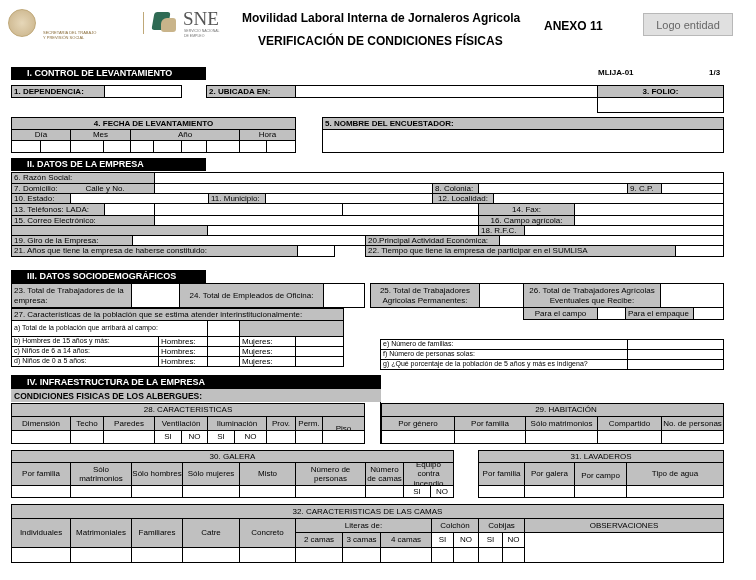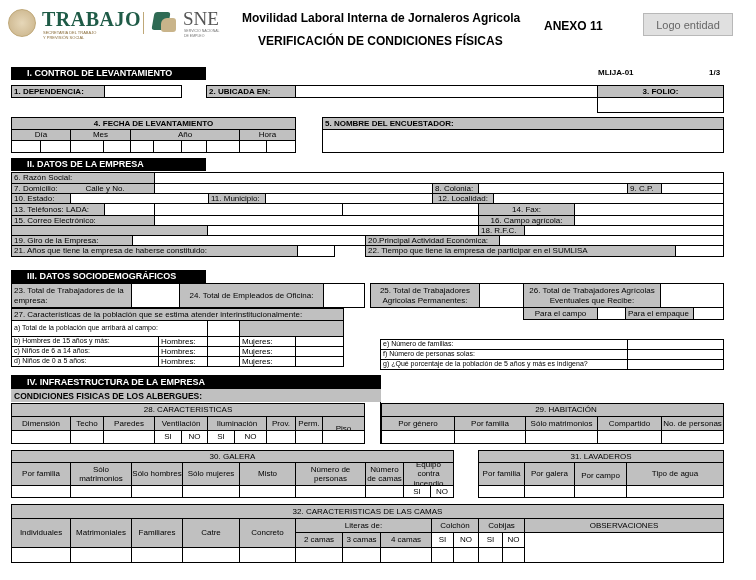--- a/index.html
+++ b/index.html
@@ -17,21 +17,20 @@
   .lft { display: flex; align-items: center; padding-left: 2px; }
   .wrap { white-space: normal; }
   .logo-box { position: absolute; left: 643px; top: 13px; width: 90px; height: 23px; background: #e0e0e0;
               border: 1px solid #b8b8b8; color: #666; font-size: 11px; display: flex; align-items: center; justify-content: center; }
 </style>
 </head>
 <body>
 
 <div class="abs" style="left:8px;top:8px;width:140px;height:32px;">
   <div class="abs" style="left:0;top:1px;width:28px;height:28px;border-radius:50%;background:radial-gradient(circle,#e6d7b8,#c8b187);border:1px solid #bfa878;"></div>
-  <div class="abs" style="left:34px;top:0;font-family:'Liberation Serif',serif;font-weight:bold;font-size:20px;color:#1f5b47;letter-spacing:0.5px;">TRABAJO</div>
   <div class="abs" style="left:35px;top:22px;font-size:4px;color:#8a6d3b;">SECRETARÍA DEL TRABAJO</div>
   <div class="abs" style="left:35px;top:27px;font-size:4px;color:#8a6d3b;">Y PREVISIÓN SOCIAL</div>
 </div>
 <div class="abs" style="left:143px;top:12px;width:1px;height:22px;background:#bfa878;"></div>
 <div class="abs" style="left:151px;top:8px;width:80px;height:32px;">
   <div class="abs" style="left:0;top:2px;width:26px;height:24px;">
     <div style="position:absolute;left:2px;top:2px;width:16px;height:18px;background:#2f6b54;transform:skew(-10deg);border-radius:3px;"></div>
     <div style="position:absolute;left:10px;top:8px;width:15px;height:14px;background:#c9b48a;border-radius:6px 3px 3px 3px;"></div>
   </div>
   <div class="abs" style="left:32px;top:0;font-family:'Liberation Serif',serif;font-size:19px;color:#555;">SNE</div>

